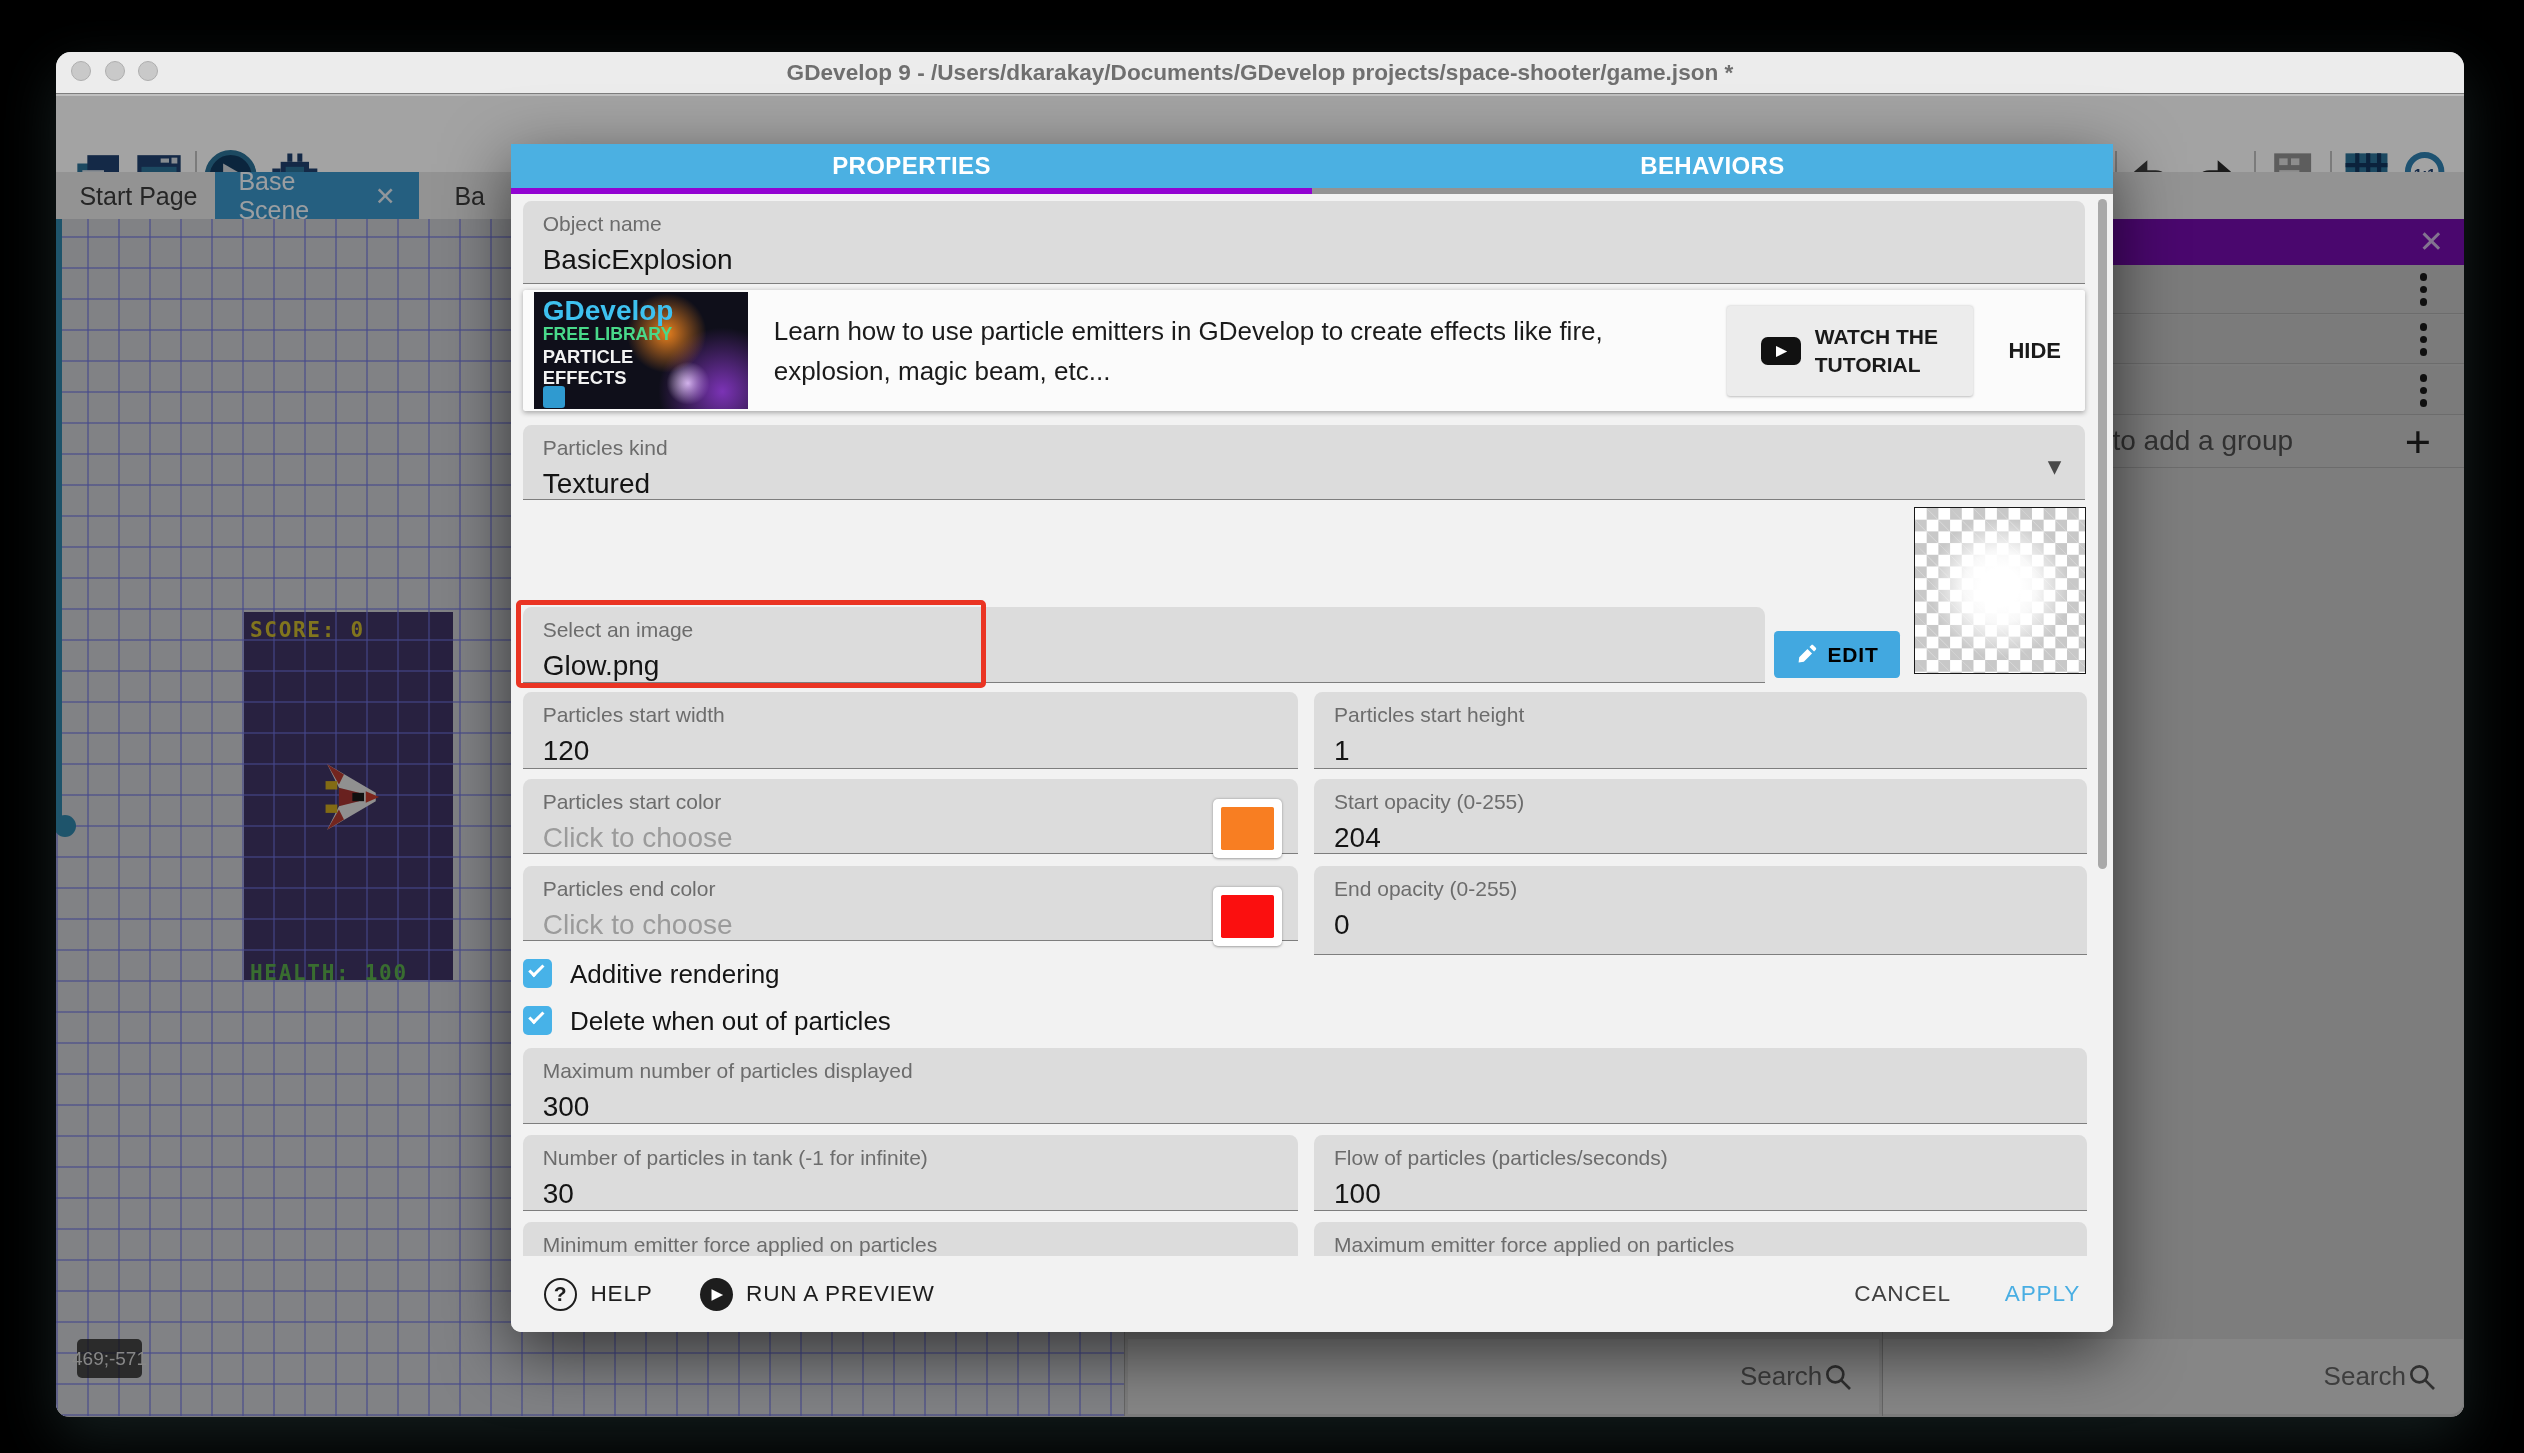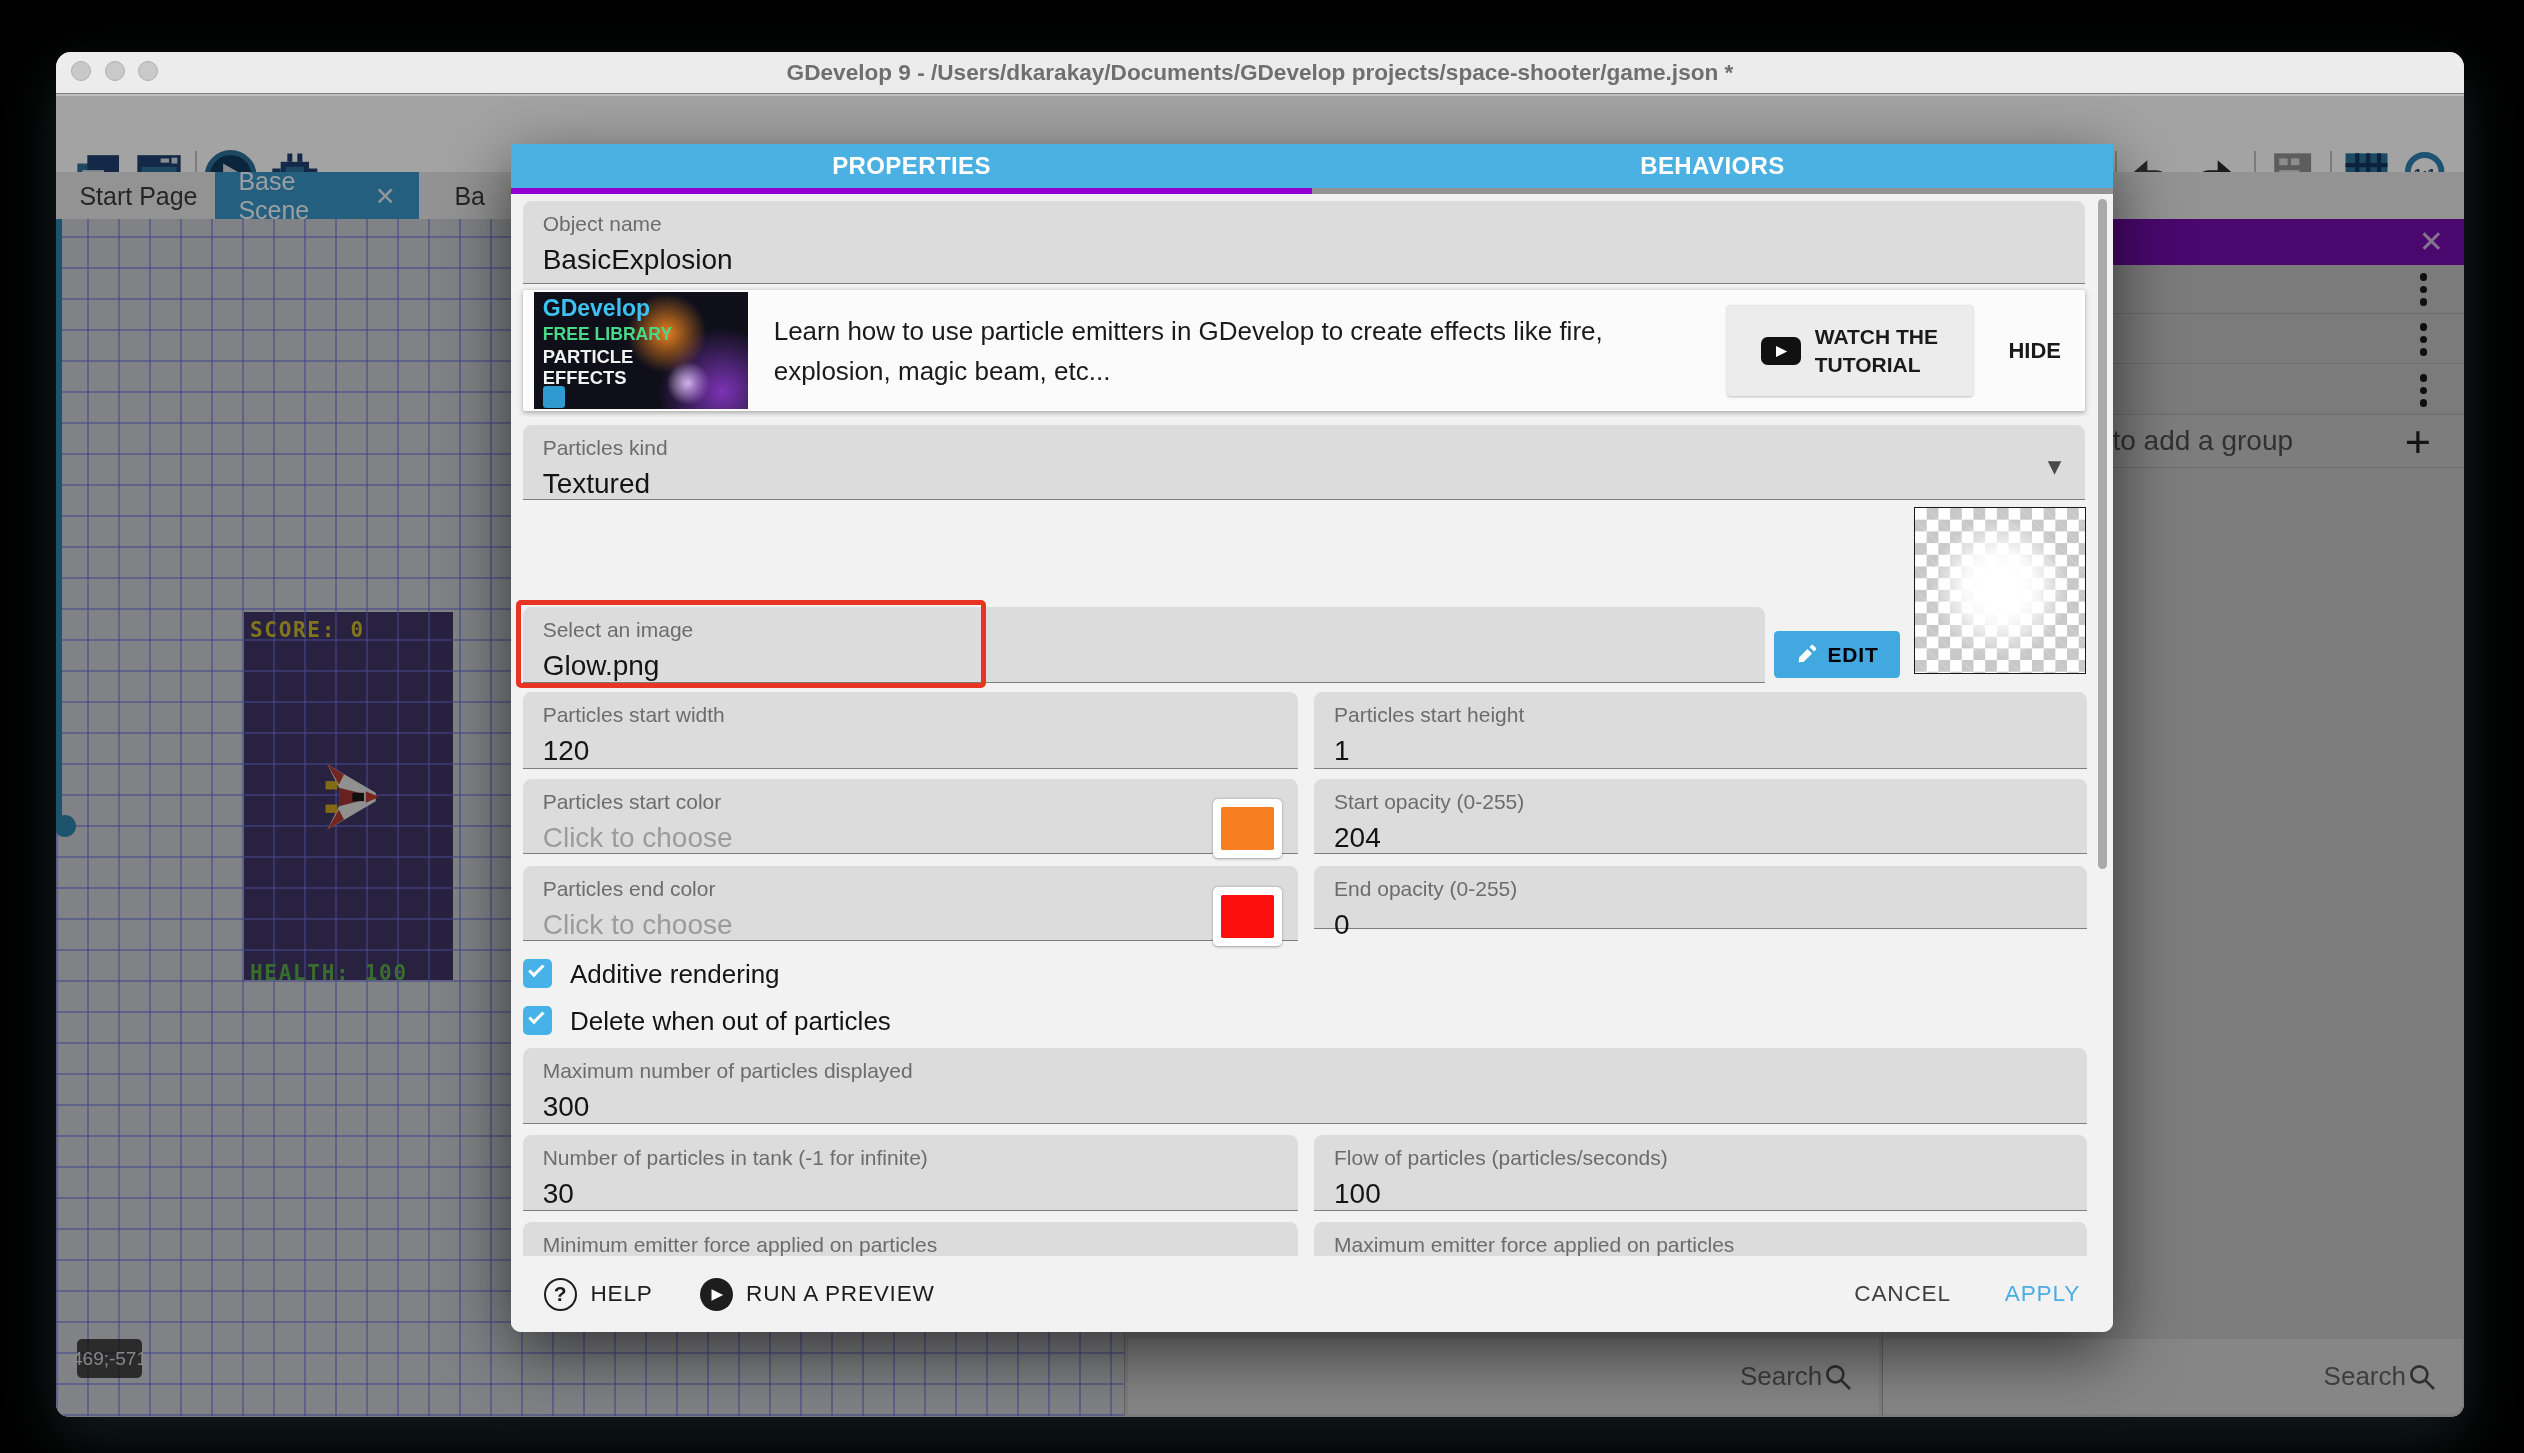--- a/index.html
+++ b/index.html
@@ -327,21 +327,21 @@
     <div class="dunder"></div>
     <div class="dbody"></div>
 
     <div class="f" style="left:11.7px;top:57px;width:1562px;height:83px;">
       <div class="lab">Object name</div>
       <div class="val">BasicExplosion</div>
     </div>
 
     <div class="banner">
       <div class="thumb">
-        <div style="top:3.3px;color:#3ec1f0;font-size:23px;">GDevelop</div>
+        <div style="top:3.3px;color:#3ec1f0;font-size:28px;">GDevelop</div>
         <div style="top:32px;color:#49d98a;font-size:17.6px;">FREE LIBRARY</div>
         <div style="top:54px;color:#f2f2f2;font-size:18.4px;">PARTICLE</div>
         <div style="top:75px;color:#f2f2f2;font-size:18.4px;">EFFECTS</div>
         <div style="top:94px;width:22px;height:22px;background:#2f9ad0;border-radius:3.3px;"></div>
       </div>
       <div class="btext">Learn how to use particle emitters in GDevelop to create effects like fire, explosion, magic beam, etc...</div>
       <div class="watch">
         <span class="yt">▶</span>
         <span>
           <span>WATCH THE</span><br><span>TUTORIAL</span>
@@ -391,21 +391,21 @@
       <div class="val">204</div>
     </div>
 
     <div class="f" style="left:11.7px;top:722px;width:775px;height:75px;">
       <div class="lab">Particles end color</div>
       <div class="val ghost">Click to choose</div>
     </div>
     <div class="swframe" style="left:702px;top:743px;">
         <i style="background: rgb(251, 15, 15);"></i>
       </div>
-    <div class="f" style="left:803px;top:722px;width:773px;height:63px;">
+    <div class="f" style="left:803px;top:722px;width:773px;height:89px;">
       <div class="lab">End opacity (0-255)</div>
       <div class="val">0</div>
     </div>
 
     <div class="cb" style="top:815px">
         <span></span>
       </div>
     <div class="cblab" style="top:815px">Additive rendering</div>
     <div class="cb" style="top:862px">
         <span></span>

